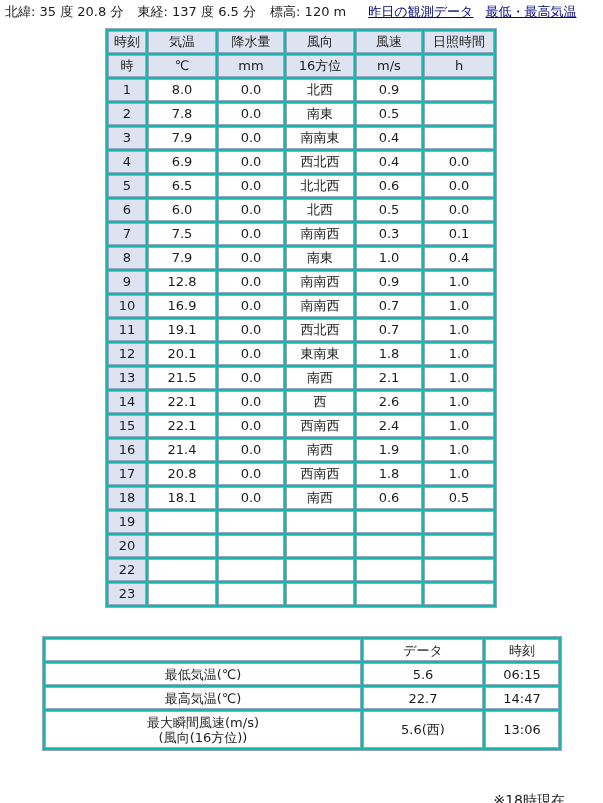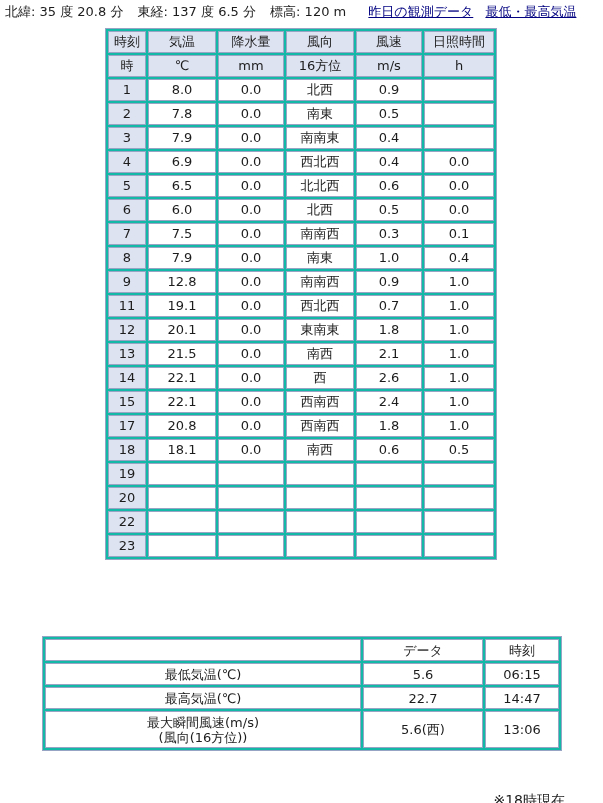--- a/index.html
+++ b/index.html
@@ -144,20 +144,28 @@
         </tr>
         <tr>
           <td class="hd">9</td>
           <td>12.8</td>
           <td>0.0</td>
           <td>南南西</td>
           <td>0.9</td>
           <td>1.0</td>
         </tr>
         <tr>
+          <td class="hd">10</td>
+          <td>16.9</td>
+          <td>0.0</td>
+          <td>南南西</td>
+          <td>0.7</td>
+          <td>1.0</td>
+        </tr>
+        <tr>
           <td class="hd">11</td>
           <td>19.1</td>
           <td>0.0</td>
           <td>西北西</td>
           <td>0.7</td>
           <td>1.0</td>
         </tr>
         <tr>
           <td class="hd">12</td>
           <td>20.1</td>
@@ -181,20 +189,28 @@
           <td>西</td>
           <td>2.6</td>
           <td>1.0</td>
         </tr>
         <tr>
           <td class="hd">15</td>
           <td>22.1</td>
           <td>0.0</td>
           <td>西南西</td>
           <td>2.4</td>
+          <td>1.0</td>
+        </tr>
+        <tr>
+          <td class="hd">16</td>
+          <td>21.4</td>
+          <td>0.0</td>
+          <td>南西</td>
+          <td>1.9</td>
           <td>1.0</td>
         </tr>
         <tr>
           <td class="hd">17</td>
           <td>20.8</td>
           <td>0.0</td>
           <td>西南西</td>
           <td>1.8</td>
           <td>1.0</td>
         </tr>

